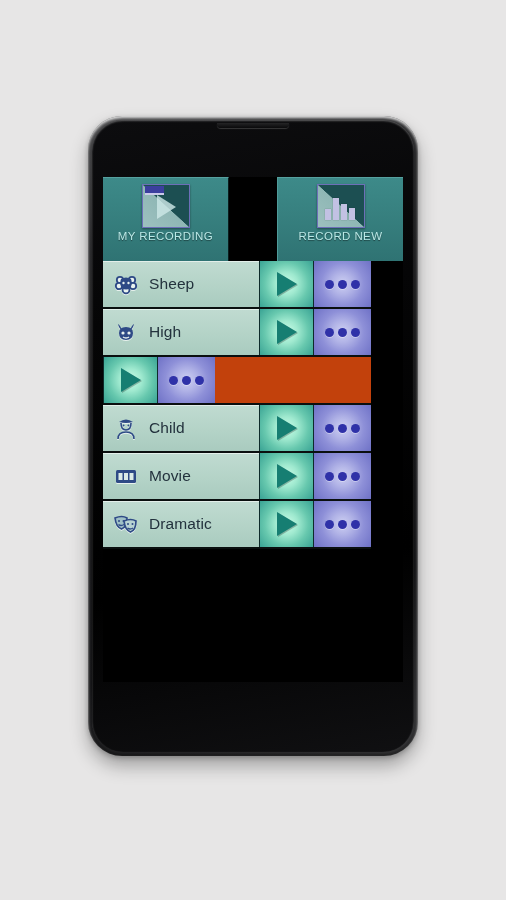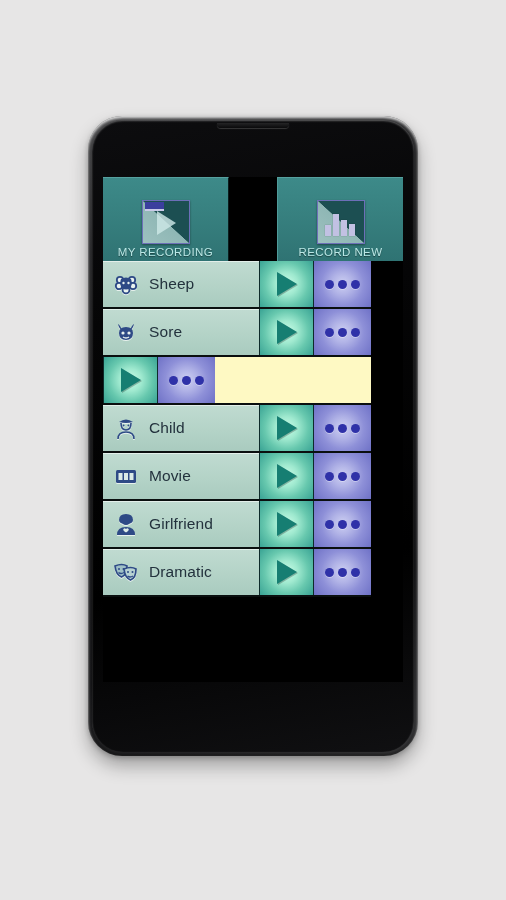--- a/index.html
+++ b/index.html
@@ -78,21 +78,21 @@
     background: #000;
   }
   .tab {
     position: relative;
     flex: 1 1 50%;
     background: linear-gradient(180deg, #3d8a89 0%, #37807f 45%, #2f7373 100%);
     display: flex;
     flex-direction: column;
     align-items: center;
     justify-content: flex-start;
-    padding-top: 22px;
+    padding-top: 6px;
     box-sizing: border-box;
     border-top: 1px solid #56a19f;
     cursor: pointer;
     text-align: center;
   }
   .tab.left { border-right: 1px solid #0b1d1d; }
   .tab.right { border-left: 1px solid #4f9b99; margin-left: 48px; }
   .tab-label {
     font-size: 11.5px;
     letter-spacing: 0.4px;
@@ -144,21 +144,21 @@
     box-shadow: 0 0 1px rgba(0,0,0,0.35);
   }
   .eqbars i:nth-child(1) { height: 11px; }
   .eqbars i:nth-child(2) { height: 22px; }
   .eqbars i:nth-child(3) { height: 16px; }
   .eqbars i:nth-child(4) { height: 12px; }
 
   
   .list {
     width: 268px;
-    background: #fef9c3;
+    background: #c2410c;
   }
   .row {
     display: flex;
     align-items: stretch;
     height: 46px;
     border-bottom: 2px solid #0a0f0f;
   }
   .row-main {
     position: relative;
     flex: 1 1 auto;
@@ -289,21 +289,21 @@
               <div class="row-icon">
                 <svg width="26" height="26" viewBox="0 0 26 26" fill="none">
                   <path d="M5 5 Q6 10 9 11 Q7 6 5 5Z" fill="#2e4a86"></path>
                   <path d="M21 5 Q20 10 17 11 Q19 6 21 5Z" fill="#2e4a86"></path>
                   <path d="M13 8 Q20 8 20 14 Q20 21 13 21 Q6 21 6 14 Q6 8 13 8Z" fill="#2e4a86"></path>
                   <circle cx="10" cy="14" r="1.6" fill="#e9f2f0"></circle>
                   <circle cx="16" cy="14" r="1.6" fill="#e9f2f0"></circle>
                   <path d="M10 18 Q13 20 16 18" stroke="#e9f2f0" stroke-width="1.4" fill="none"></path>
                 </svg>
               </div>
-              <div class="row-label">Sore</div>
+              <div class="row-label">High</div>
             </div>
             <div class="btn-play">
               <div class="tri"></div>
             </div>
             <div class="btn-menu">
               <span></span>
                 <span></span>
                 <span></span>
             </div>
           </div>
@@ -359,41 +359,20 @@
             </div>
             <div class="btn-menu">
               <span></span>
                 <span></span>
                 <span></span>
             </div>
           </div>
 
 
 
-          <div class="row">
-            <div class="row-main">
-              <div class="row-icon">
-                <svg width="26" height="26" viewBox="0 0 26 26" fill="none">
-                  <path d="M6 9 Q6 3 13 3 Q20 3 20 9 Q20 13 13 13 Q6 13 6 9Z" fill="#2e4a86"></path>
-                  <circle cx="13" cy="10" r="4" fill="#2e4a86"></circle>
-                  <path d="M4 24 Q4 16 13 16 Q22 16 22 24 Z" fill="#2e4a86"></path>
-                  <path d="M13 18 q-1.4-1.6-2.6 0 q-1 1.4 2.6 3.4 q3.6-2 2.6-3.4 q-1.2-1.6-2.6 0Z" fill="#dcebe7"></path>
-                </svg>
-              </div>
-              <div class="row-label">Girlfriend</div>
-            </div>
-            <div class="btn-play">
-              <div class="tri"></div>
-            </div>
-            <div class="btn-menu">
-              <span></span>
-                <span></span>
-                <span></span>
-            </div>
-          </div>
 
           <div class="row">
             <div class="row-main">
               <div class="row-icon">
                 <svg width="28" height="26" viewBox="0 0 28 26" fill="none">
                   <path d="M3 7 Q10 4 15 7 Q15 16 9.5 18 Q4 16 3 7Z" fill="#9fc0c6" stroke="#2e4a86" stroke-width="1.7"></path>
                   <circle cx="7" cy="10" r="1" fill="#2e4a86"></circle>
                   <circle cx="11.5" cy="10" r="1" fill="#2e4a86"></circle>
                   <path d="M6.5 13.5 Q9 15.5 12 13.5" stroke="#2e4a86" stroke-width="1.4" fill="none"></path>
                   <path d="M12 10 Q19 7 24 10 Q24 19 18.5 21 Q13 19 12 10Z" fill="#b7d2d2" stroke="#2e4a86" stroke-width="1.7"></path>

